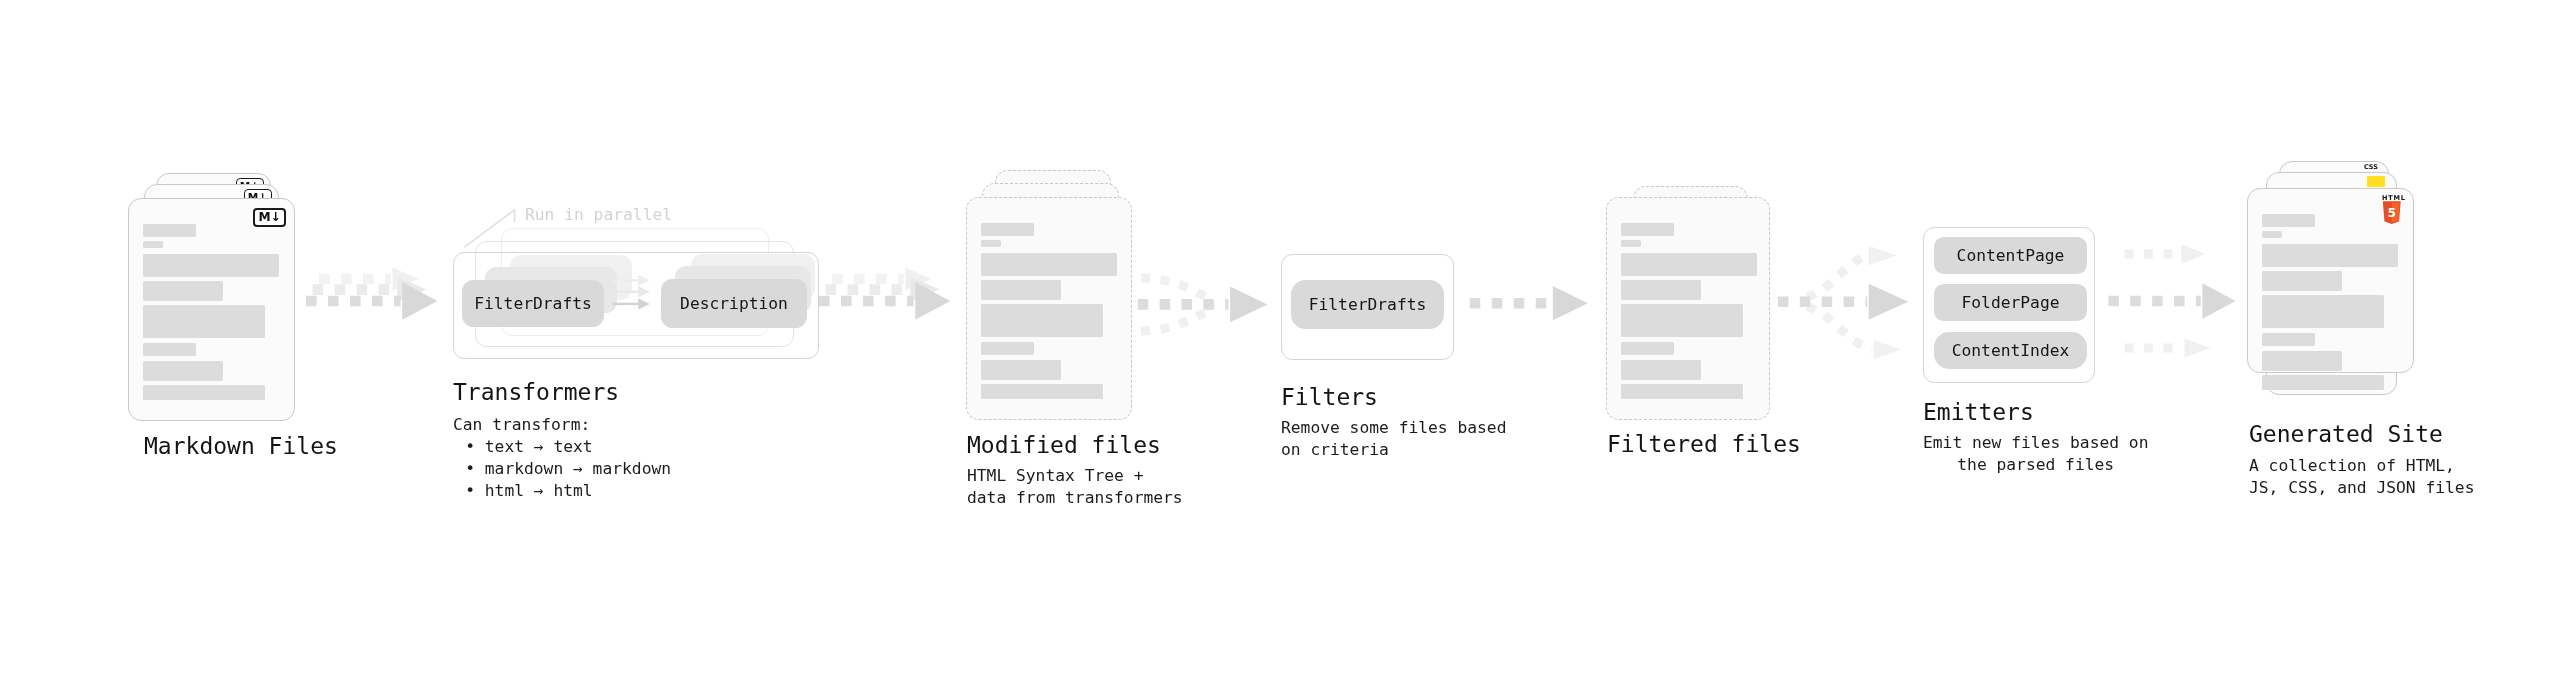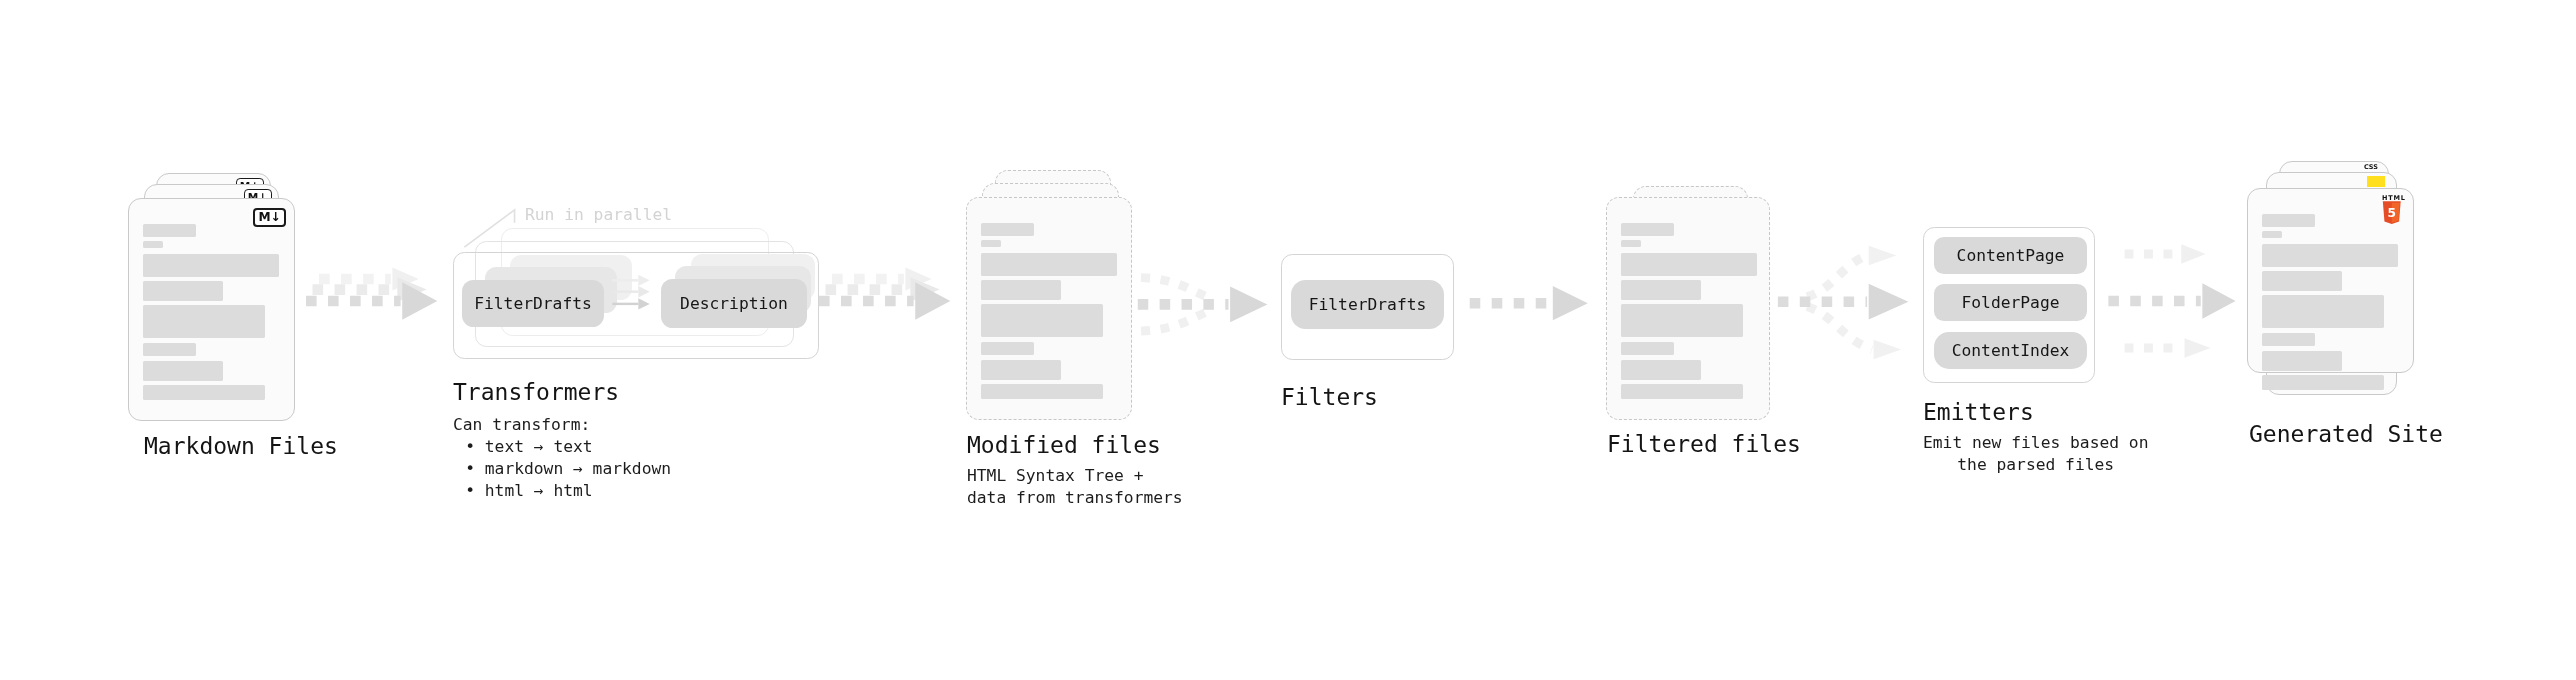--- a/index.html
+++ b/index.html
@@ -154,20 +154,24 @@
   <svg class="abs" style="left:1136px;top:242px;" width="138" height="128" viewBox="0 0 170 158">
     <path d="M 6 44 C 50 46, 64 58, 88 68" stroke="#f0f0f0" stroke-width="11" stroke-dasharray="11 13" fill="none"></path>
     <path d="M 6 110 C 50 108, 64 96, 88 86" stroke="#f0f0f0" stroke-width="11" stroke-dasharray="11 13" fill="none"></path>
     <line x1="2" y1="77" x2="114" y2="77" stroke="#dcdcdc" stroke-width="13" stroke-dasharray="13 14"></line>
     <polygon points="116,55 116,99 162,77" fill="#d8d8d8"></polygon>
   </svg>
 
   <div class="panel" style="left:1281px;top:254px;width:173px;height:106px;"></div>
   <div class="chip pill" style="left:1291px;top:280px;width:153px;height:49px;">FilterDrafts</div>
   <div class="stage-label" style="left:1281px;top:384px;">Filters</div>
+  <div class="desc" style="left:1281px;top:417px;">
+    <div>Remove some files based</div>
+    <div>on criteria</div>
+  </div>
 
   <svg class="abs" style="left:1468px;top:282px;" width="124" height="44" viewBox="0 0 152 54">
     <line x1="2" y1="26" x2="102" y2="26" stroke="#dcdcdc" stroke-width="13" stroke-dasharray="13 14"></line>
     <polygon points="104,5 104,47 147,26" fill="#d8d8d8"></polygon>
   </svg>
 
   <div>
     <div class="doc dashed" style="left:1633px;top:186px;width:115px;height:223px;"></div>
     <div class="doc dashed" style="left:1606px;top:197px;width:164px;height:223px;">
       <div class="bar b1"></div>
@@ -233,15 +237,19 @@
         <div class="bar b2"></div>
       <div class="bar b3"></div>
         <div class="bar b4"></div>
       <div class="bar b5"></div>
         <div class="bar b6"></div>
       <div class="bar b7"></div>
         <div class="bar b8"></div>
     </div>
   </div>
   <div class="stage-label" style="left:2249px;top:421px;">Generated Site</div>
+  <div class="desc" style="left:2249px;top:455px;">
+    <div>A collection of HTML,</div>
+    <div>JS, CSS, and JSON files</div>
+  </div>
 
 </div>
 
 
 </body></html>

